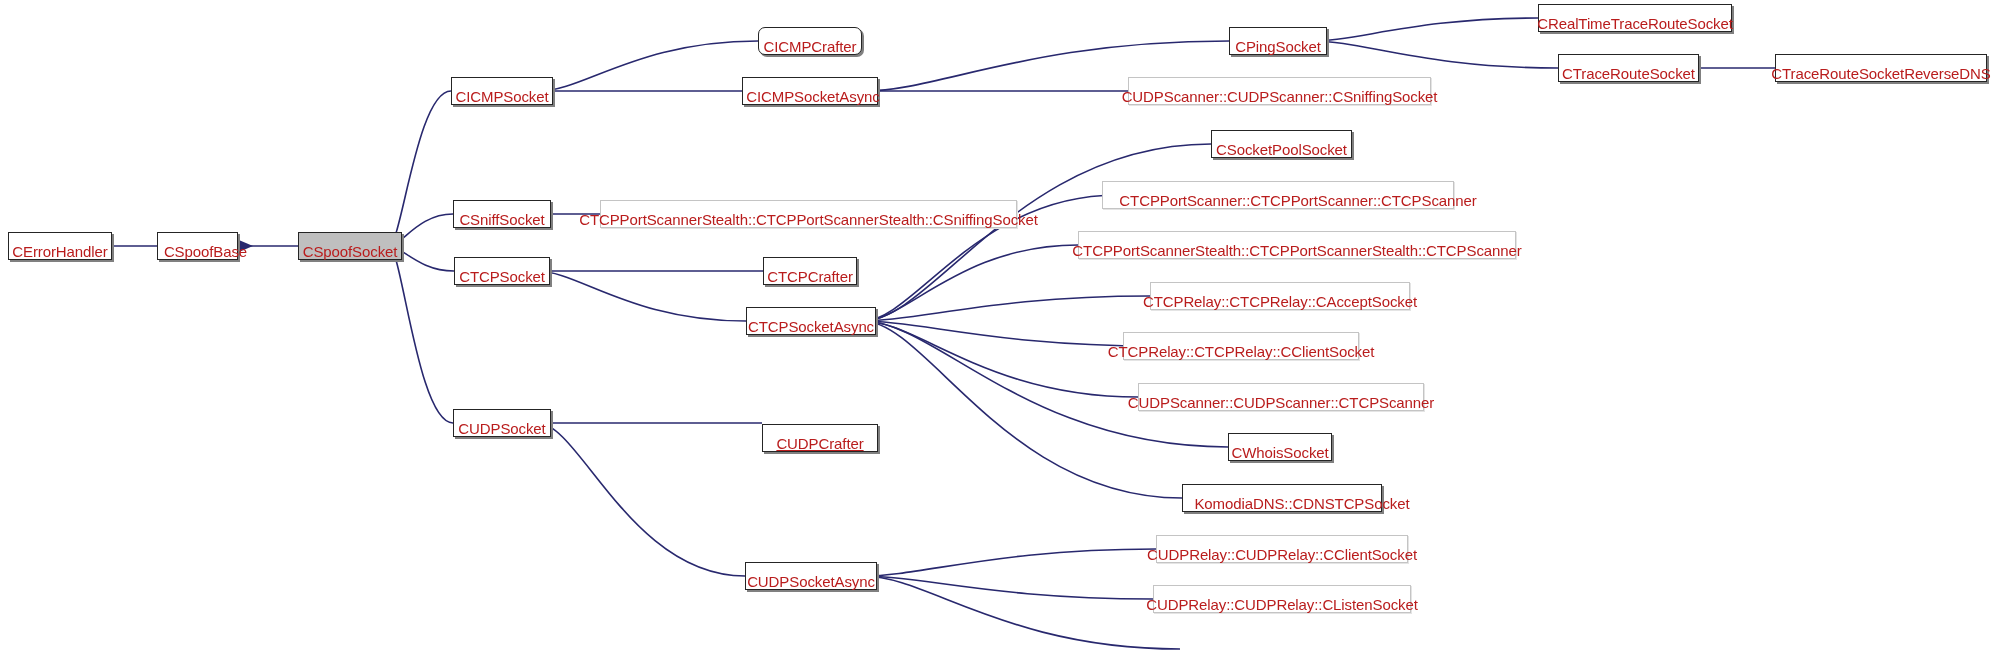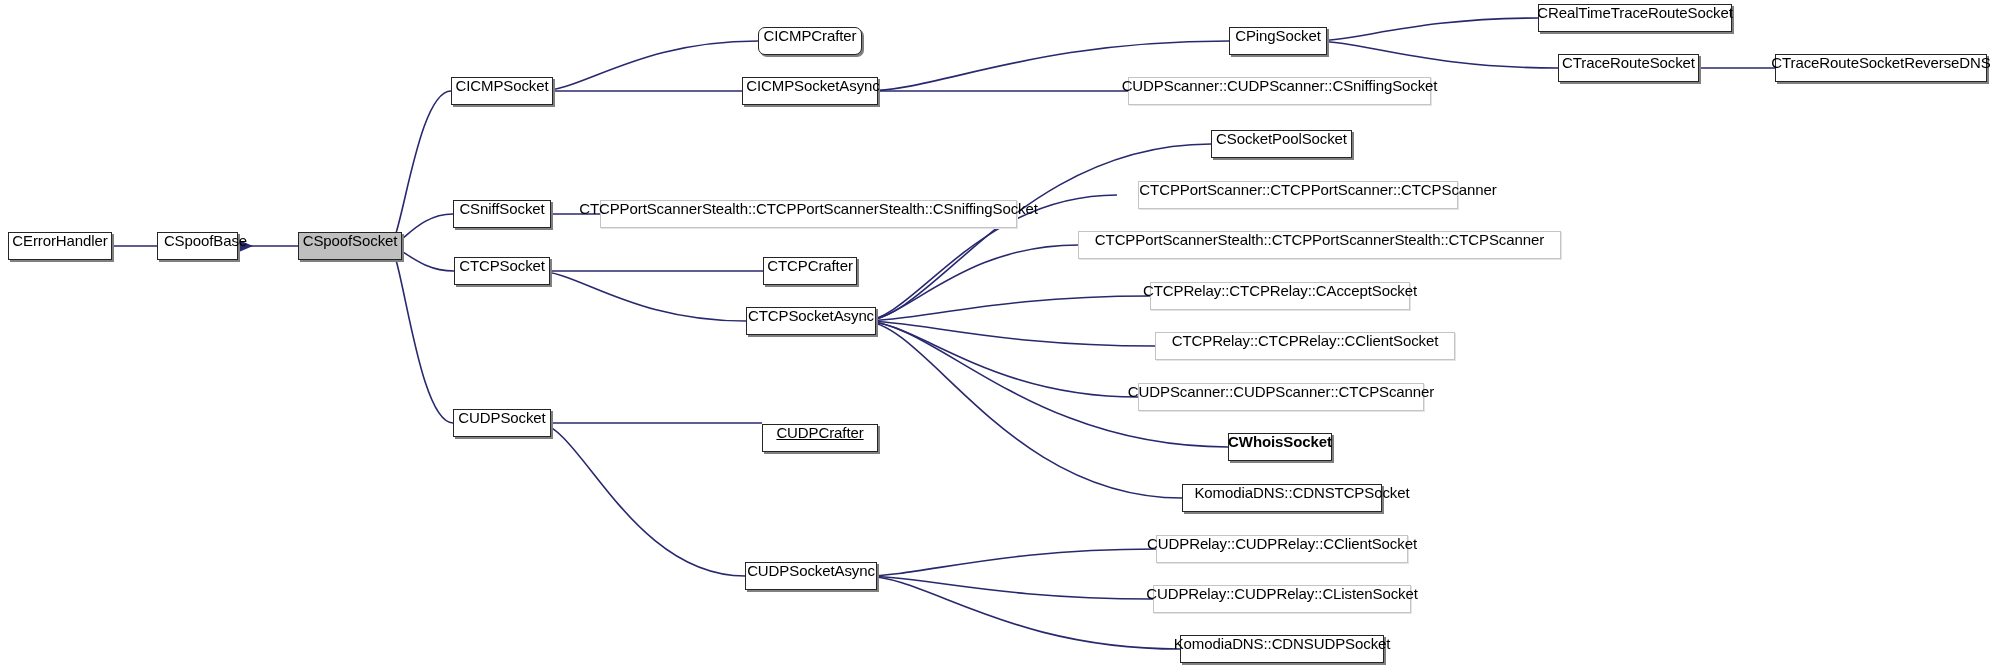--- a/index.html
+++ b/index.html
@@ -21,28 +21,28 @@
     left: 0;
     top: 0;
     width: 1992px;
     height: 671px;
     pointer-events: none;
   }
   .node {
     position: absolute;
     box-sizing: border-box;
     display: flex;
-    align-items: flex-start;
+    align-items: flex-end;
     justify-content: center;
     background: #ffffff;
     white-space: nowrap;
     height: 28px;
     font-size: 15px;
     line-height: 1;
-    color: #000000;
+    color: #b91c1c;
     letter-spacing: -0.1px;
   }
   .node.solid {
     border: 1.5px solid #252525;
     box-shadow: 2px 2px 0 0 #808080;
   }
   .node.faint {
     border: 1.5px solid #c4c4c4;
     box-shadow: 1px 1px 0 0 #e4e4e4;
   }
@@ -222,49 +222,46 @@
     </div>
     <div class="node faint" style="left: 1128px; top: 77px; width: 303px;">
       <span class="node-label">CUDPScanner::CUDPScanner::CSniffingSocket</span>
     </div>
     <div class="node faint" style="left: 600px; top: 200px; width: 417px;">
       <span class="node-label">CTCPPortScannerStealth::CTCPPortScannerStealth::CSniffingSocket</span>
     </div>
     <div class="node solid" style="left: 1211px; top: 130px; width: 141px;">
       <span class="node-label">CSocketPoolSocket</span>
     </div>
-    <div class="node faint" style="left: 1138px; top: 181px; width: 320px; padding-left: 40px;">
+    <div class="node faint" style="left: 1102px; top: 181px; width: 352px; padding-left: 40px;">
       <span class="node-label">CTCPPortScanner::CTCPPortScanner::CTCPScanner</span>
     </div>
-    <div class="node faint" style="left: 1078px; top: 231px; width: 483px;">
+    <div class="node faint" style="left: 1078px; top: 231px; width: 438px;">
       <span class="node-label">CTCPPortScannerStealth::CTCPPortScannerStealth::CTCPScanner</span>
     </div>
     <div class="node faint" style="left: 1150px; top: 282px; width: 260px;">
       <span class="node-label">CTCPRelay::CTCPRelay::CAcceptSocket</span>
     </div>
-    <div class="node faint" style="left: 1155px; top: 332px; width: 300px;">
+    <div class="node faint" style="left: 1123px; top: 332px; width: 236px;">
       <span class="node-label">CTCPRelay::CTCPRelay::CClientSocket</span>
     </div>
     <div class="node faint" style="left: 1138px; top: 383px; width: 286px;">
       <span class="node-label">CUDPScanner::CUDPScanner::CTCPScanner</span>
     </div>
-    <div class="node solid" style="left: 1228px; top: 433px; width: 104px; font-weight: bold;">
+    <div class="node solid" style="left: 1228px; top: 433px; width: 104px;">
       <span class="node-label">CWhoisSocket</span>
     </div>
     <div class="node solid" style="left: 1182px; top: 484px; width: 200px; padding-left: 40px;">
       <span class="node-label">KomodiaDNS::CDNSTCPSocket</span>
     </div>
     <div class="node faint" style="left: 1156px; top: 535px; width: 252px;">
       <span class="node-label">CUDPRelay::CUDPRelay::CClientSocket</span>
     </div>
     <div class="node faint" style="left: 1153px; top: 585px; width: 258px;">
       <span class="node-label">CUDPRelay::CUDPRelay::CListenSocket</span>
-    </div>
-    <div class="node solid" style="left: 1180px; top: 635px; width: 204px;">
-      <span class="node-label">KomodiaDNS::CDNSUDPSocket</span>
     </div>
     <div class="node solid" style="left: 1538px; top: 4px; width: 194px;">
       <span class="node-label">CRealTimeTraceRouteSocket</span>
     </div>
     <div class="node solid" style="left: 1558px; top: 54px; width: 141px;">
       <span class="node-label">CTraceRouteSocket</span>
     </div>
     <div class="node solid" style="left: 1775px; top: 54px; width: 212px;">
       <span class="node-label">CTraceRouteSocketReverseDNS</span>
     </div>

